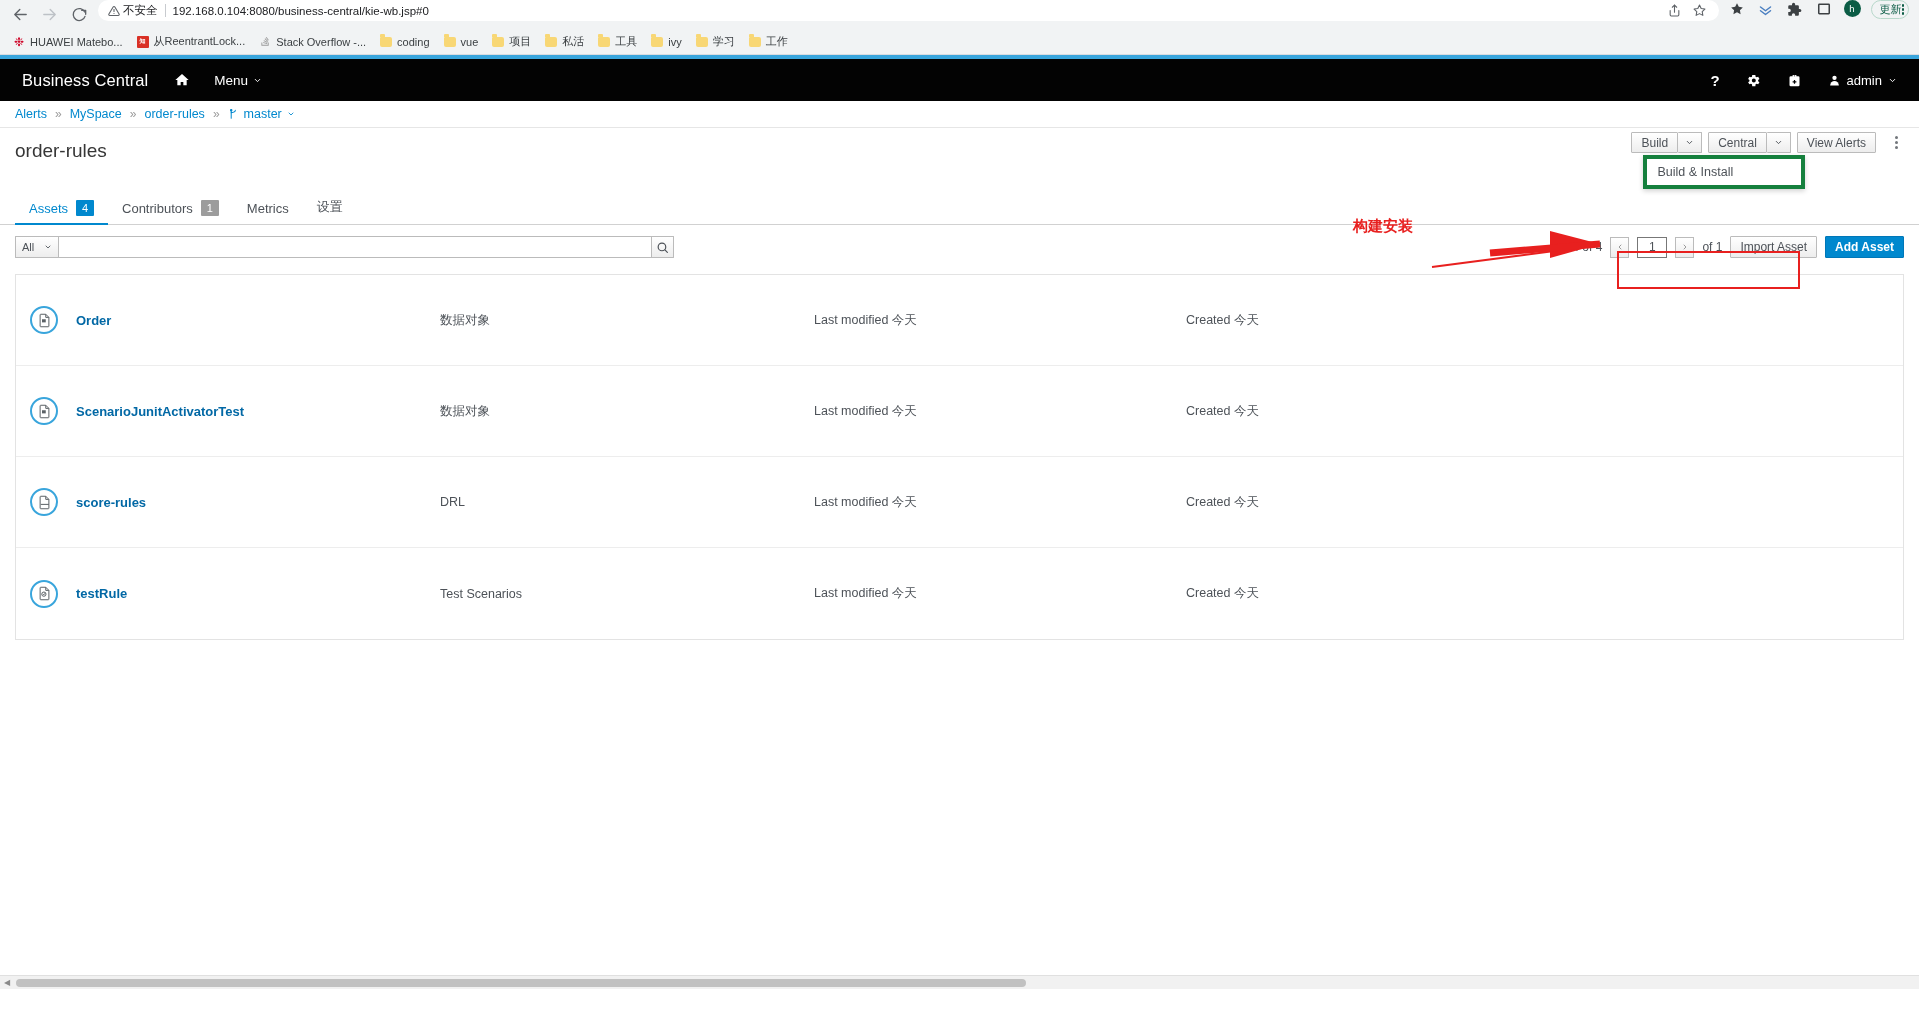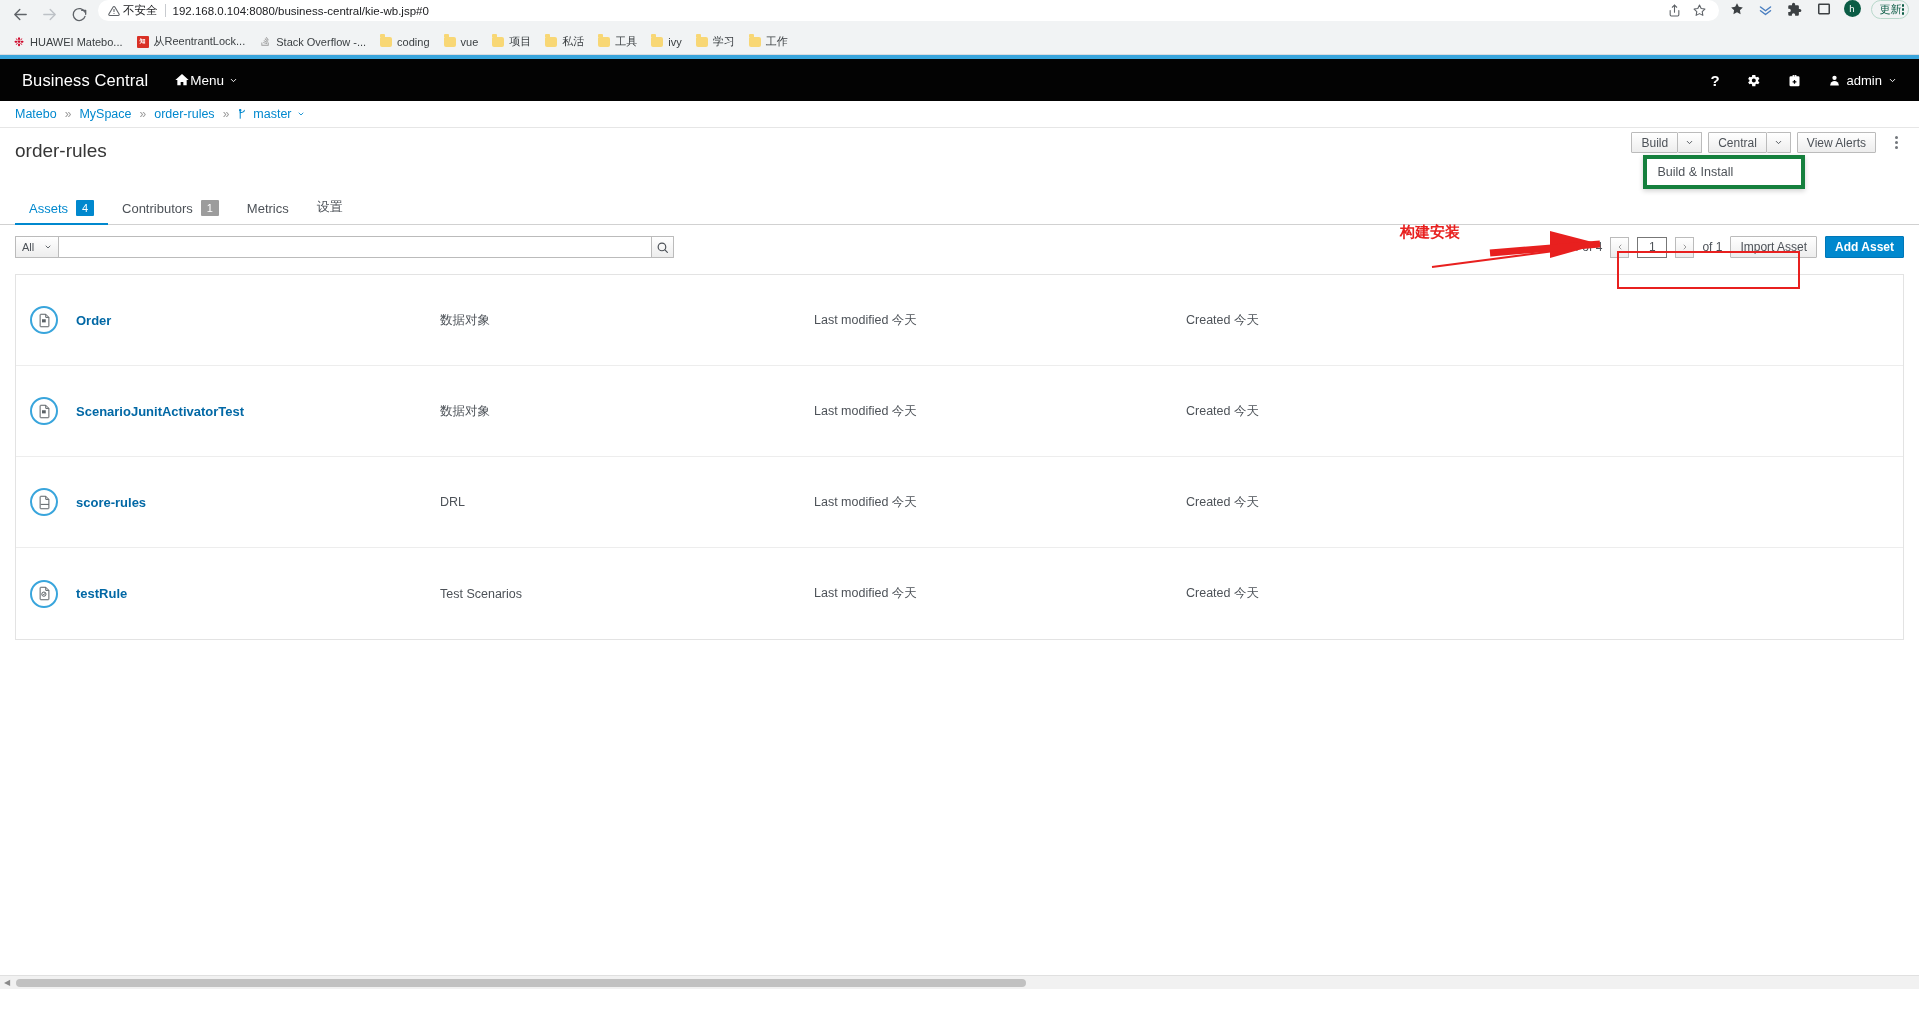--- a/index.html
+++ b/index.html
@@ -105,21 +105,21 @@
   .bc-header {
     height: 42px;
     background: #030303;
     display: flex;
     align-items: center;
     padding: 0 22px;
     color: #fff;
   }
   .bc-brand { font-size: 16.5px; color:#fff; font-weight:400; letter-spacing:0.1px; }
   .bc-home { margin-left: 26px; display:flex; align-items:center; color:#fff; }
-  .bc-menu { font-size: 13.5px; color:#fff; display:flex; align-items:center; gap:5px;}
+  .bc-menu { margin-left: 24px; font-size: 13.5px; color:#fff; display:flex; align-items:center; gap:5px;}
   .bc-header-right { margin-left:auto; display:flex; align-items:center; gap:26px; }
   .bch-icon { color:#fff; display:flex; align-items:center; justify-content:center; }
   .bc-user { display:flex; align-items:center; gap:6px; font-size:13px; color:#fff;}
 
   
   .bc-breadcrumb {
     height: 27px;
     display:flex; align-items:center;
     padding: 0 15px;
     font-size: 12.5px;
@@ -501,21 +501,21 @@
           </svg>
         <span>admin</span>
         <svg width="9" height="9" viewBox="0 0 24 24" fill="none" stroke="#ffffff" stroke-width="2.5" stroke-linecap="round" stroke-linejoin="round">
             <polyline points="6 9 12 15 18 9"></polyline>
           </svg>
       </span>
     </div>
   </div>
 
   <div class="bc-breadcrumb">
-    <span class="crumb">Matebo</span>
+    <span class="crumb">Alerts</span>
     <span class="crumb-sep">»</span>
     <span class="crumb">MySpace</span>
     <span class="crumb-sep">»</span>
     <span class="crumb">order-rules</span>
     <span class="crumb-sep">»</span>
     <span class="crumb-branch">
       <svg width="11" height="12" viewBox="0 0 24 24" fill="none" stroke="#0088ce" stroke-width="2.2" stroke-linecap="round">
           <line x1="7" y1="3" x2="7" y2="21"></line>
           <circle cx="7" cy="4" r="1.6" fill="#0088ce"></circle>
           <path d="M7 9c6 0 9-1 9-5"></path>
@@ -554,21 +554,21 @@
 
       <div class="btn">View Alerts</div>
       <div class="btn-kebab">
           <i></i>
           <i></i>
           <i></i>
         </div>
     </div>
   </div>
 
-  <div class="annot-text" style="left:1353px; top:168px;margin-left:47px;">构建安装</div>
+  <div class="annot-text" style="left:1353px; top:162px;">构建安装</div>
   <svg class="annot-arrow" width="220" height="46" style="left:1430px; top:170px;">
     <path d="M2 42 L170 20" stroke="#e8201f" stroke-width="2" fill="none"></path>
     <path d="M120 6 L170 19 L120 33 Z" fill="#e8201f"></path>
     <path d="M60 28 L170 19" stroke="#e8201f" stroke-width="7" fill="none"></path>
   </svg>
   <div class="red-outline" style="left:1617px; top:196px; width:183px; height:38px;"></div>
 
   <div class="bc-tabs">
     <div class="tab active">
       <span>Assets</span>

